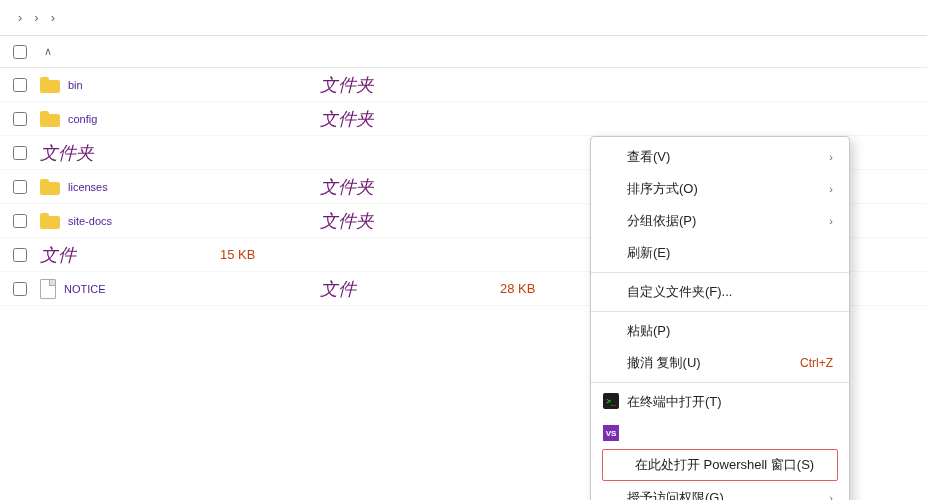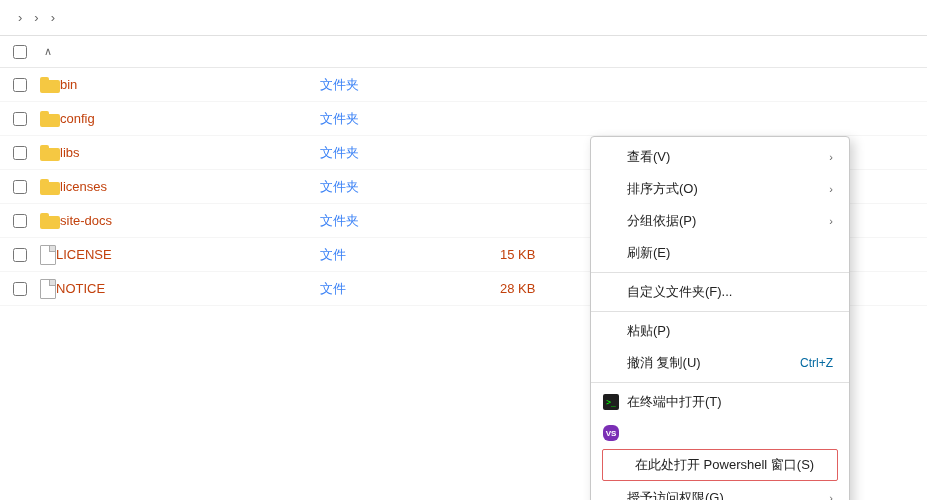--- a/index.html
+++ b/index.html
@@ -87,27 +87,29 @@
     .file-row .col-checkbox {
       width: 40px;
       display: flex;
       align-items: center;
       justify-content: center;
     }
     .file-row .col-name {
       width: 280px;
       display: flex;
       align-items: center;
-      color: #c2410c;
-      font-size: 13px;
+      gap: 8px;
+      color: #4c1d95;
+      font-size: 11px;
     }
     .file-row .col-type {
       width: 180px;
-      color: #3b82f6;
-      font-size: 13px;
+      color: #701a75;
+      font-size: 18px;
+      font-style: italic;
     }
     .file-row .col-size {
       width: 100px;
       color: #c2410c;
       font-size: 13px;
     }
 
     
     .folder-icon {
       width: 20px;
@@ -186,46 +188,45 @@
       border-radius: 2px;
       padding: 6px 12px 6px 8px;
     }
     .menu-divider {
       height: 1px;
       background: #e0e0e0;
       margin: 3px 0;
     }
     .menu-item-left {
       display: flex;
-      align-items: center;
       gap: 8px;
     }
     .menu-icon {
       width: 16px;
       height: 16px;
       display: flex;
       align-items: center;
       justify-content: center;
       flex-shrink: 0;
     }
     .menu-arrow {
       font-size: 11px;
       color: #666;
     }
     .menu-shortcut {
       font-size: 12px;
-      color: #0369a1;
+      color: #c2410c;
     }
 
     
     .vs-icon {
       width: 16px;
       height: 16px;
       background: #7b2fb5;
-      border-radius: 6px;
+      border-radius: 0;
       display: flex;
       align-items: center;
       justify-content: center;
       font-size: 8px;
       color: #fff;
       font-weight: bold;
     }
     
     .terminal-icon {
       width: 16px;
@@ -305,24 +306,20 @@
       <span>文件夹</span>
     </div>
     <div class="col-size">
       <span></span>
     </div>
   </div>
       <div class="file-row">
     <div class="col-checkbox">
       <input type="checkbox" style="">
     </div>
-    <div class="col-name">
-      <div class="folder-icon"></div>
-      <span>libs</span>
-    </div>
     <div class="col-type">
       <span>文件夹</span>
     </div>
     <div class="col-size">
       <span></span>
     </div>
   </div>
       <div class="file-row">
     <div class="col-checkbox">
       <input type="checkbox" style="">
@@ -350,24 +347,20 @@
       <span>文件夹</span>
     </div>
     <div class="col-size">
       <span></span>
     </div>
   </div>
       <div class="file-row">
     <div class="col-checkbox">
       <input type="checkbox" style="">
     </div>
-    <div class="col-name">
-      <div class="file-icon"></div>
-      <span>LICENSE</span>
-    </div>
     <div class="col-type">
       <span>文件</span>
     </div>
     <div class="col-size">
       <span>15 KB</span>
     </div>
   </div>
       <div class="file-row">
     <div class="col-checkbox">
       <input type="checkbox" style="">

